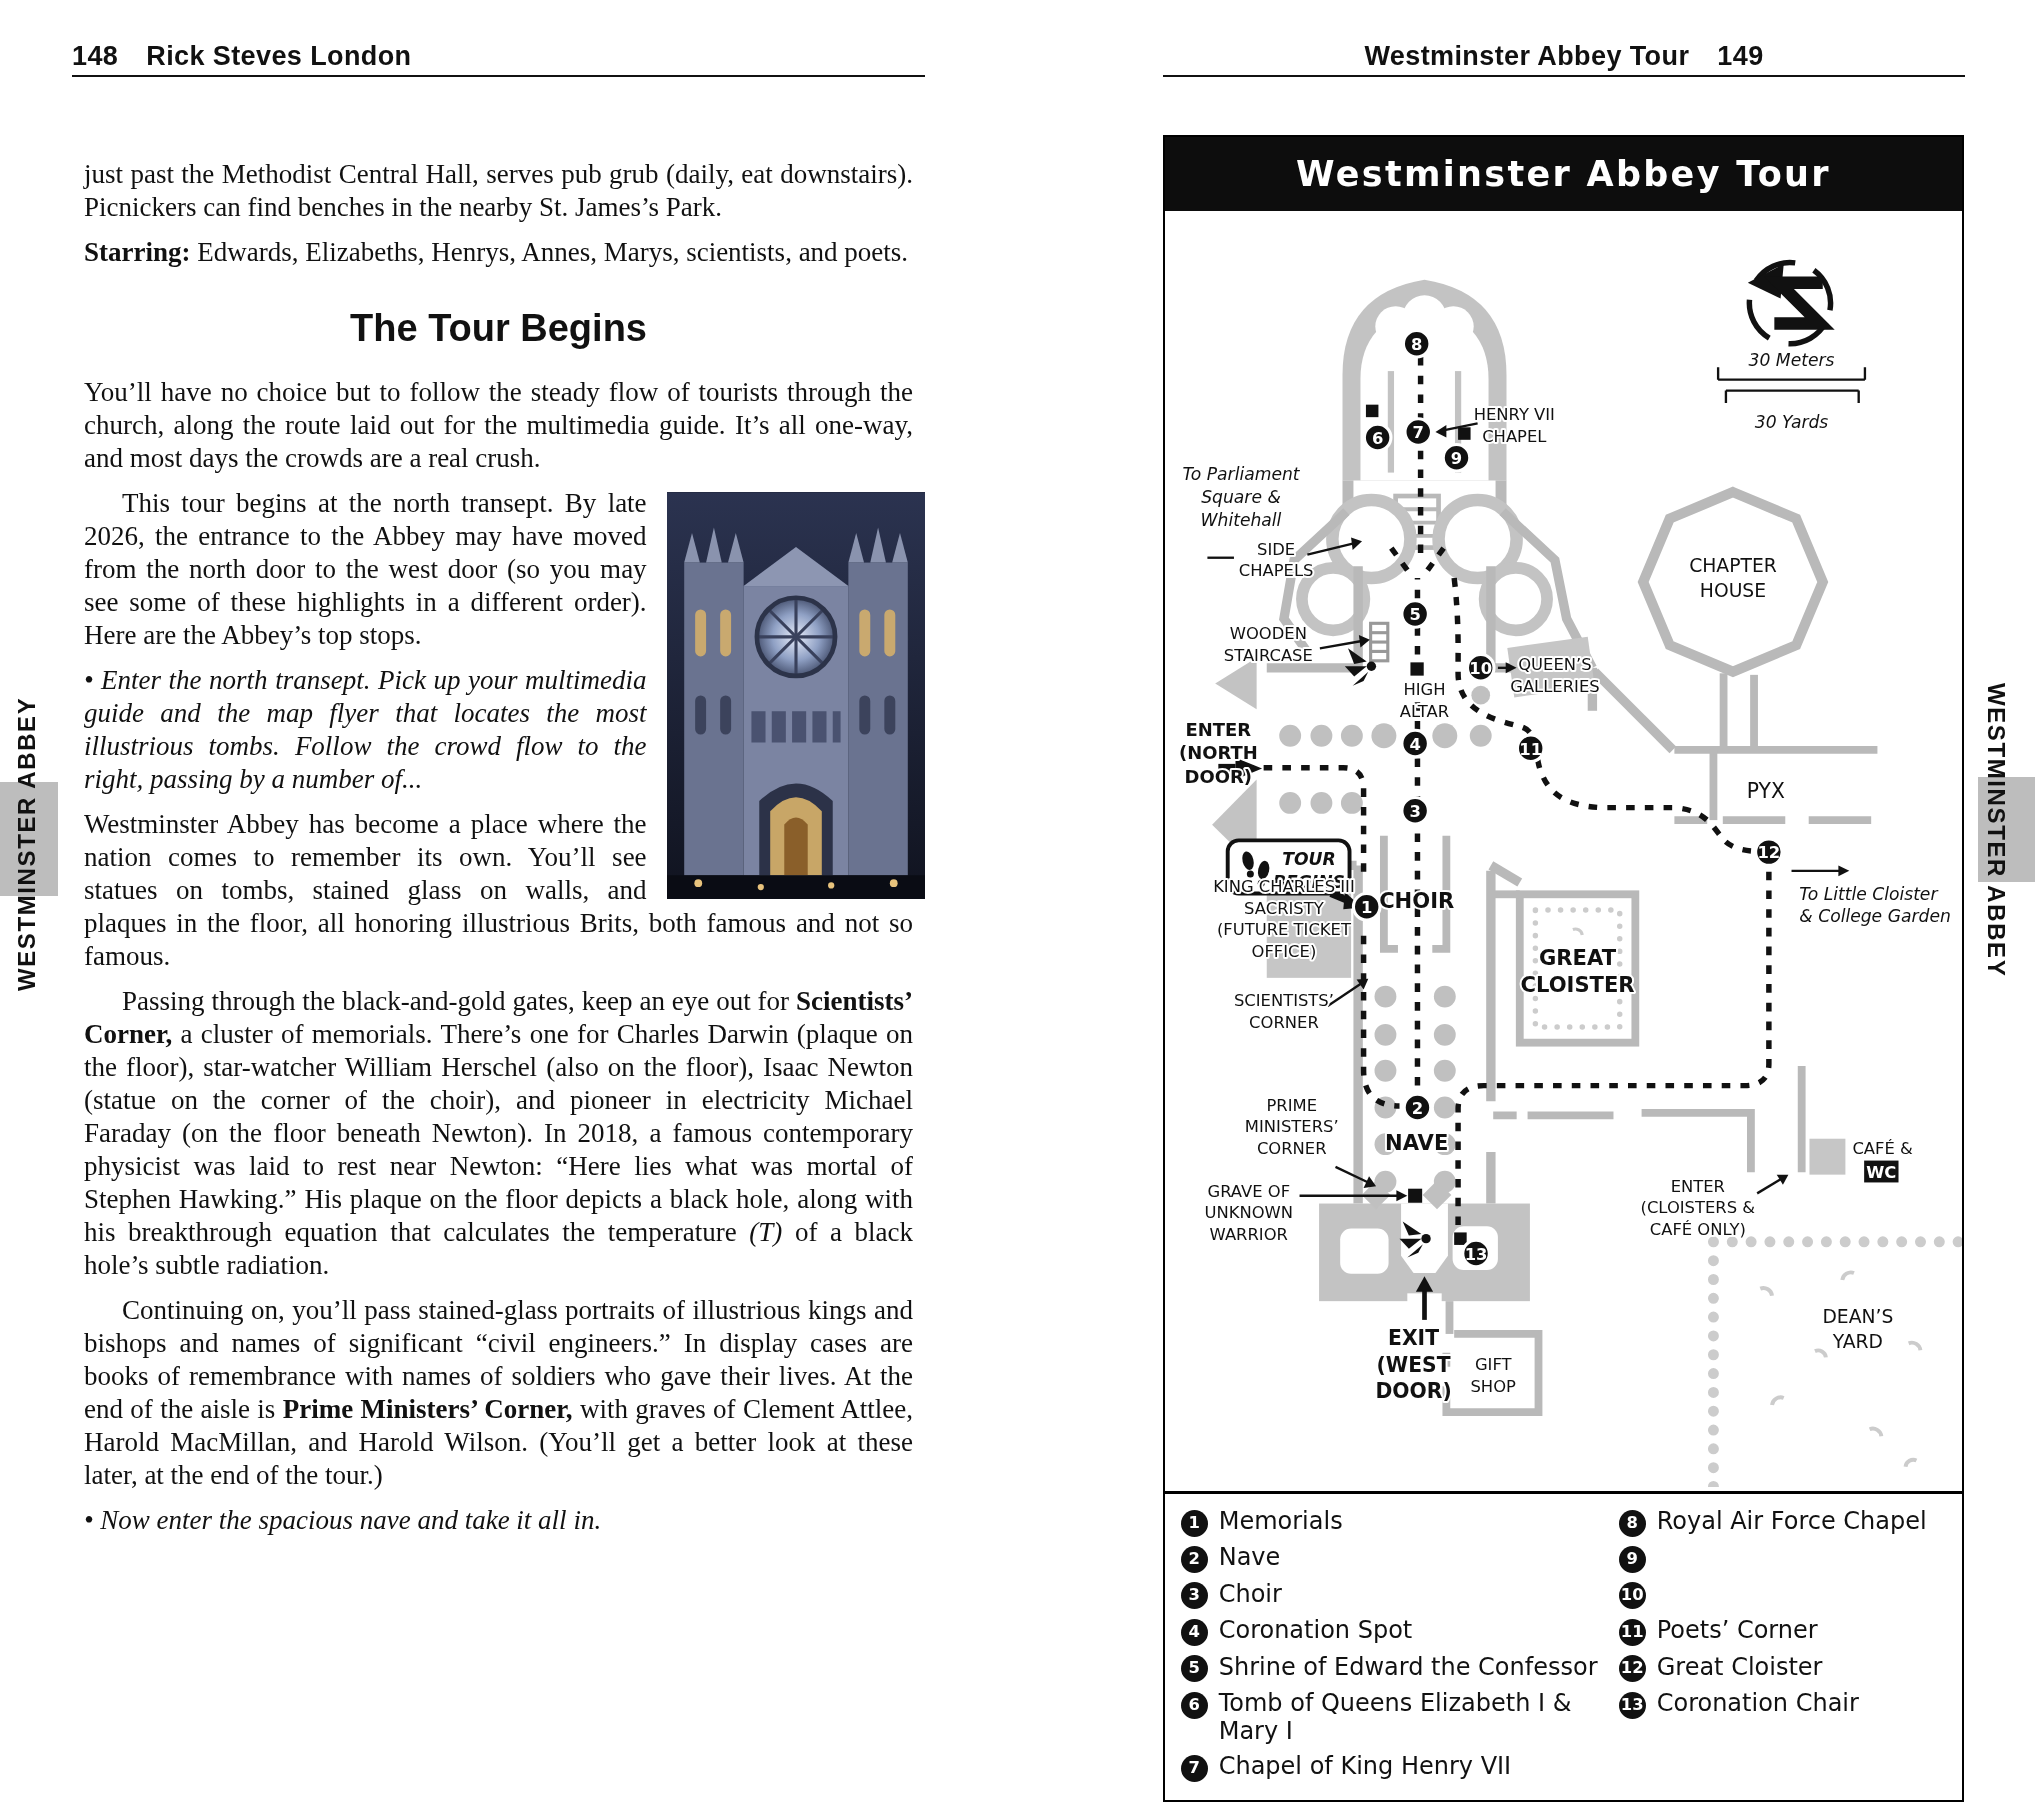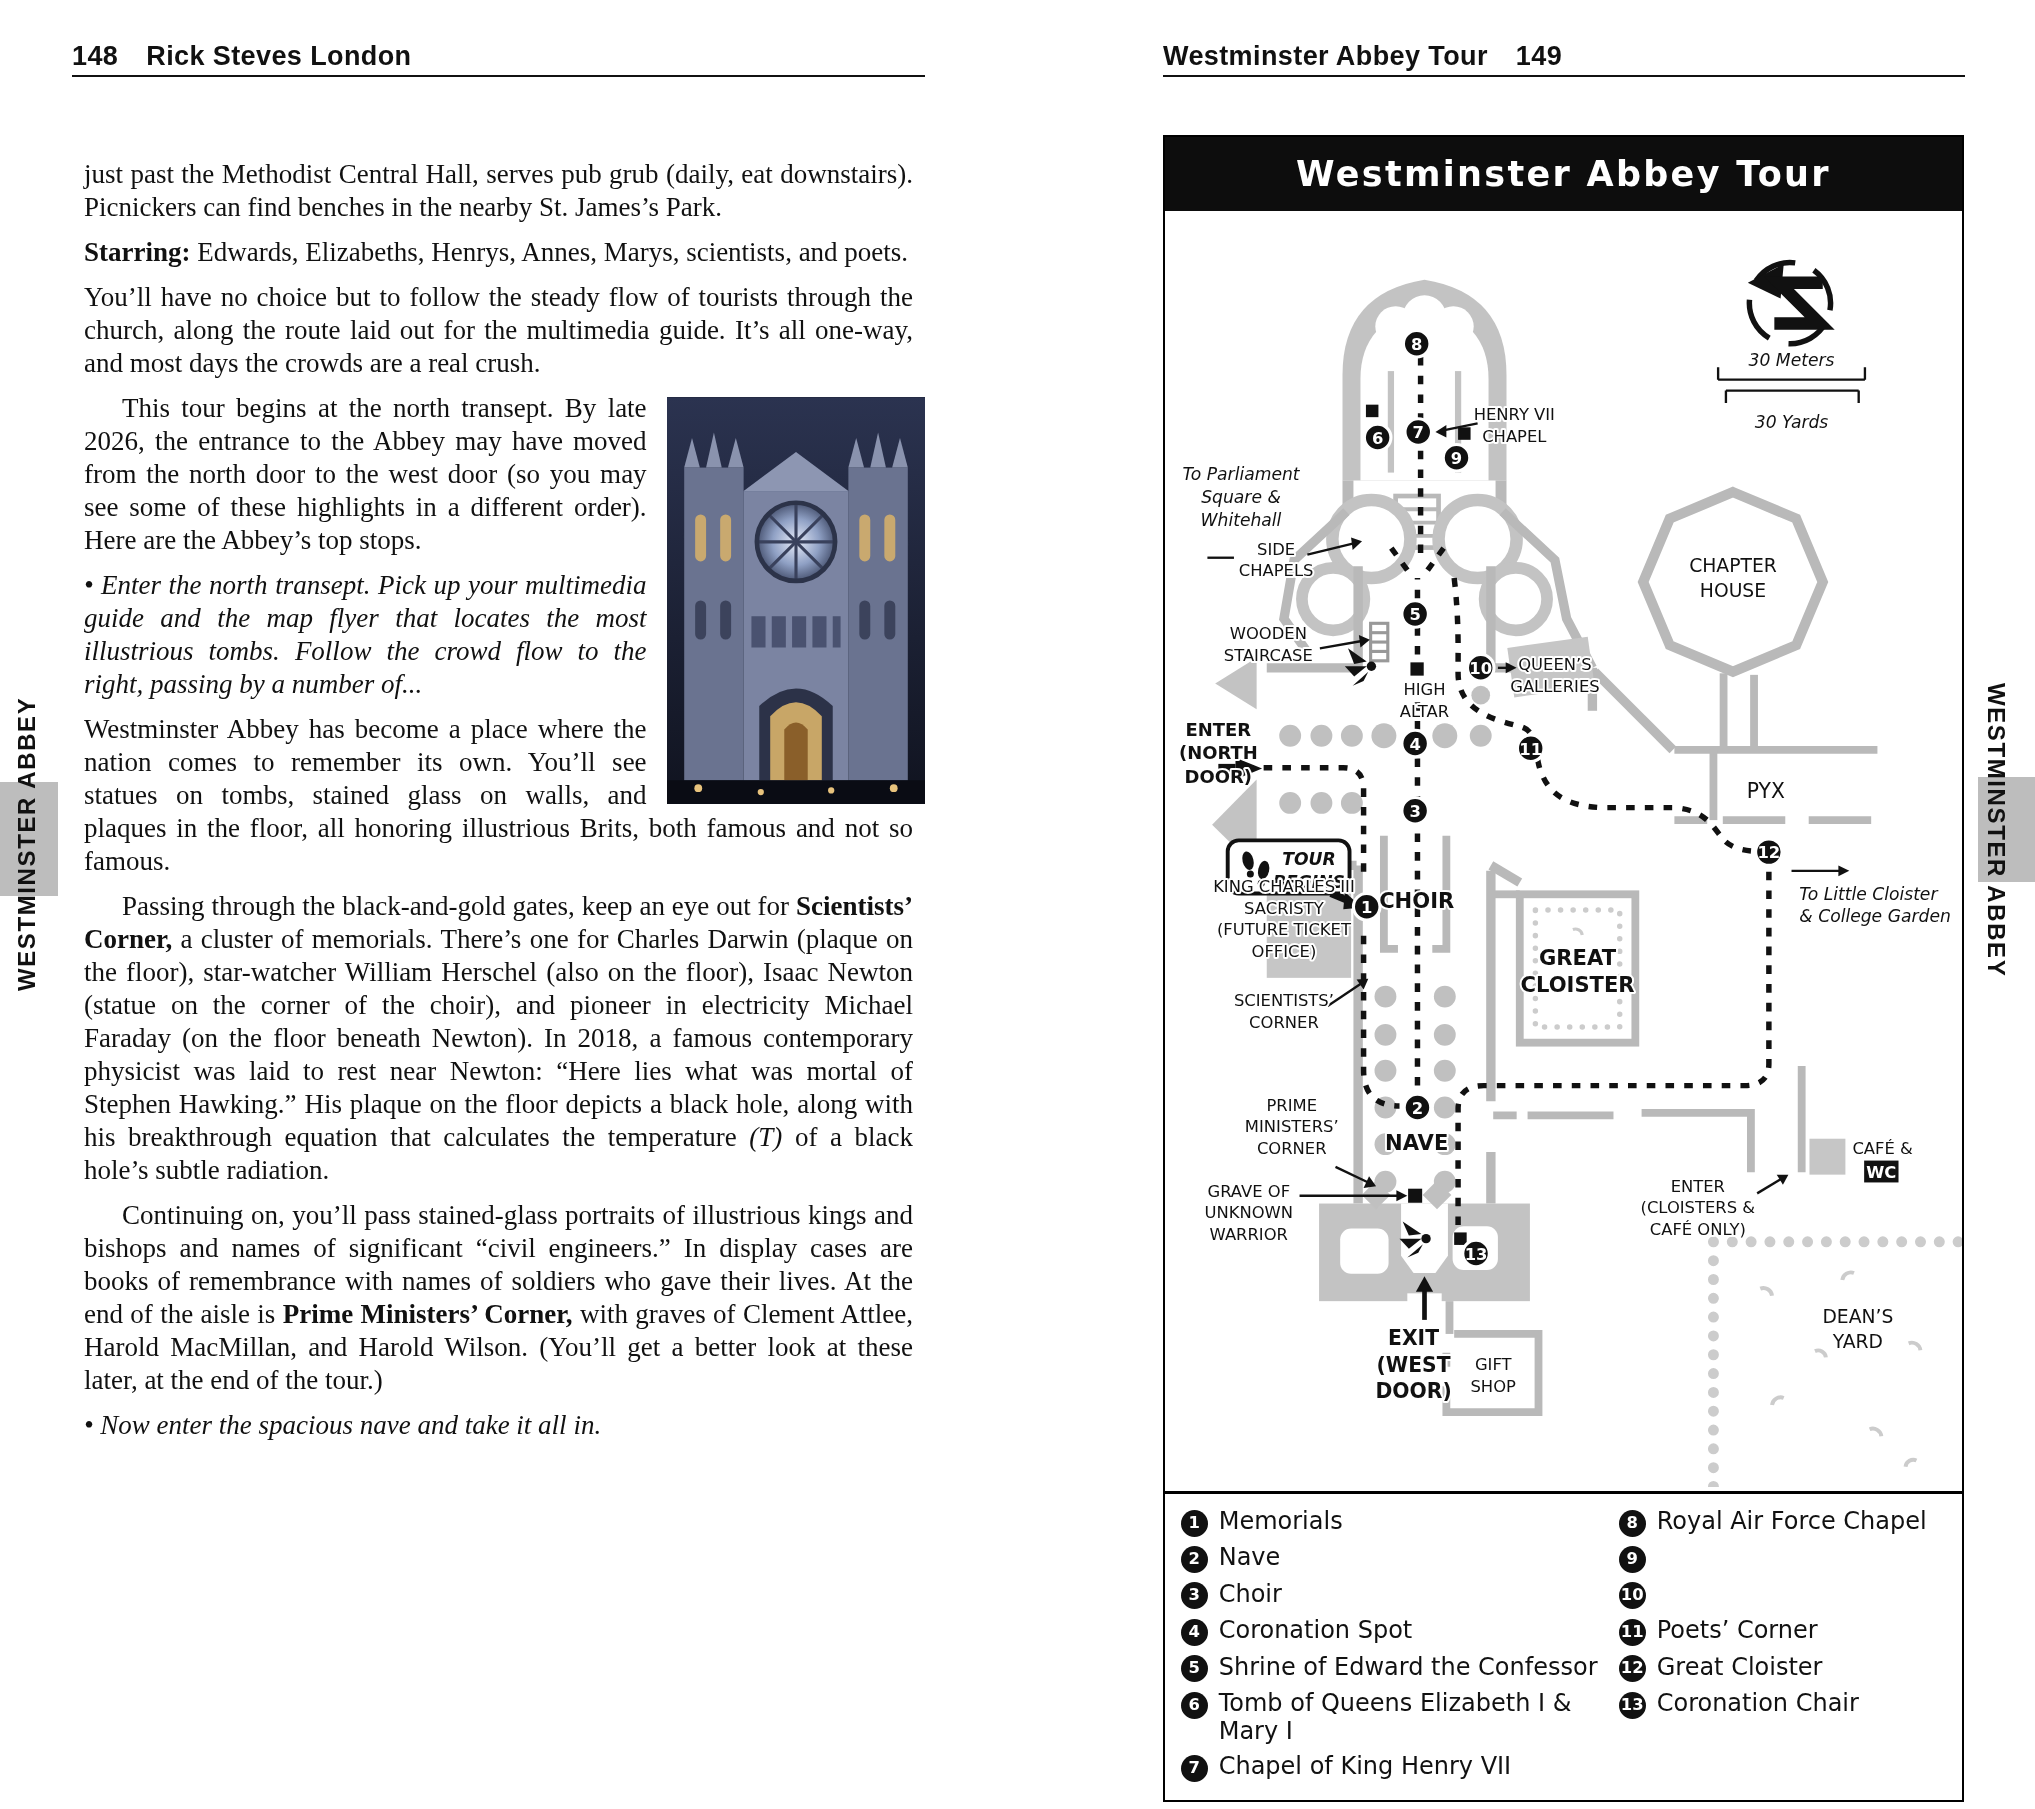--- a/index.html
+++ b/index.html
@@ -57,20 +57,21 @@
 
 <div class="pghead" style="left:72px;">
   <span>148</span><span class="pnum"></span><span>Rick Steves London</span>
 </div>
 <div class="rule" style="left:72px;width:853px;"></div>
 
 <div class="col-left">
   <p class="mleft"><span>just past the Methodist Central Hall, serves pub grub (daily, eat downstairs). Picnickers can find benches in the nearby St. James’s Park.</span></p>
   <p class="hang"><span style="font-weight: bold;">Starring: </span><span>Edwards, Elizabeths, Henrys, Annes, Marys, scientists, and poets.</span></p>
 
+  <h2 class="tourh">The Tour Begins</h2>
   <p>You’ll have no choice but to follow the steady flow of tourists through the church, along the route laid out for the multimedia guide. It’s all one-way, and most days the crowds are a real crush.</p>
 
   <div class="photo-float">
     <svg width="258" height="407" viewBox="0 0 330 520">
       <defs>
         <linearGradient id="sky" x1="0" y1="0" x2="0" y2="1">
           <stop offset="0" stop-color="#2b3350"></stop>
             <stop offset="1" stop-color="#10131f"></stop>
         </linearGradient>
         <radialGradient id="rose" cx="0.5" cy="0.5" r="0.5">
@@ -133,21 +134,21 @@
 
   <p>Westminster Abbey has become a place where the nation comes to remember its own. You’ll see statues on tombs, stained glass on walls, and plaques in the floor, all honoring illustrious Brits, both famous and not so famous.</p>
   <p class="ind"><span>Passing through the black-and-gold gates, keep an eye out for </span><span style="font-weight: bold;">Scientists’ Corner,</span><span> a cluster of memorials. There’s one for Charles Darwin (plaque on the floor), star-watcher William Herschel (also on the floor), Isaac Newton (statue on the corner of the choir), and pioneer in electricity Michael Faraday (on the floor beneath Newton). In 2018, a famous contemporary physicist was laid to rest near Newton: “Here lies what was mortal of Stephen Hawking.” His plaque on the floor depicts a black hole, along with his breakthrough equation that calculates the temperature </span><span style="font-style: italic;">(T)</span><span> of a black hole’s subtle radiation.</span></p>
   <p class="ind"><span>Continuing on, you’ll pass stained-glass portraits of illustrious kings and bishops and names of significant “civil engineers.” In display cases are books of remembrance with names of soldiers who gave their lives. At the end of the aisle is </span><span style="font-weight: bold;">Prime Ministers’ Corner,</span><span> with graves of Clement Attlee, Harold MacMillan, and Harold Wilson. (You’ll get a better look at these later, at the end of the tour.)</span></p>
   <p class="bullet">• Now enter the spacious nave and take it all in.</p>
 </div>
 
 <div class="graytab" style="left:0;top:782px;width:58px;height:114px;"></div>
 <div class="vtab vtab-left" style="left:12.5px;top:701px;height:286px;">WESTMINSTER ABBEY</div>
 
-<div class="pghead" style="left:1163px;width:802px;text-align:left;">
+<div class="pghead" style="left:1163px;width:802px;text-align:center;">
   <span>Westminster Abbey Tour</span><span class="pnum"></span><span>149</span>
 </div>
 <div class="rule" style="left:1163px;width:802px;"></div>
 
 <div class="mapframe">
   <div class="maptitle">Westminster Abbey Tour</div>
 
   <svg width="797" height="1276" viewBox="0 0 1016 1634">
 
     <g>

